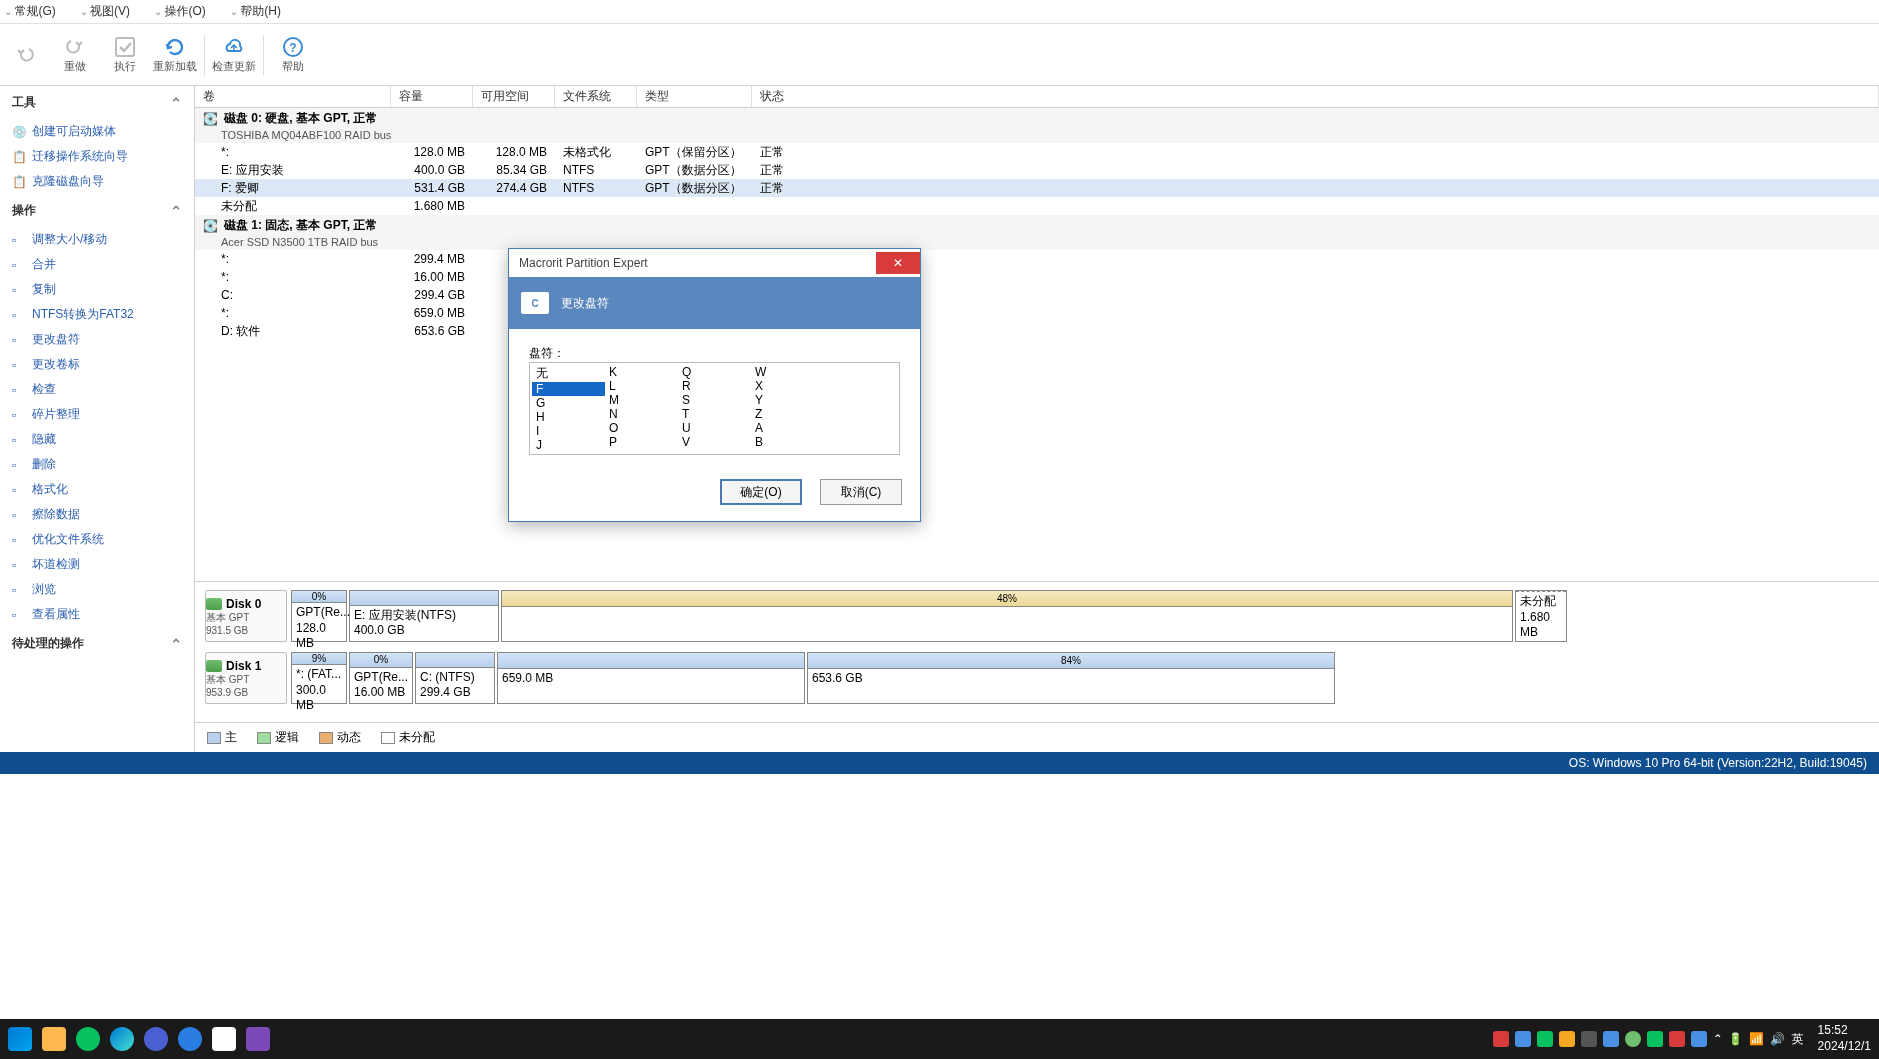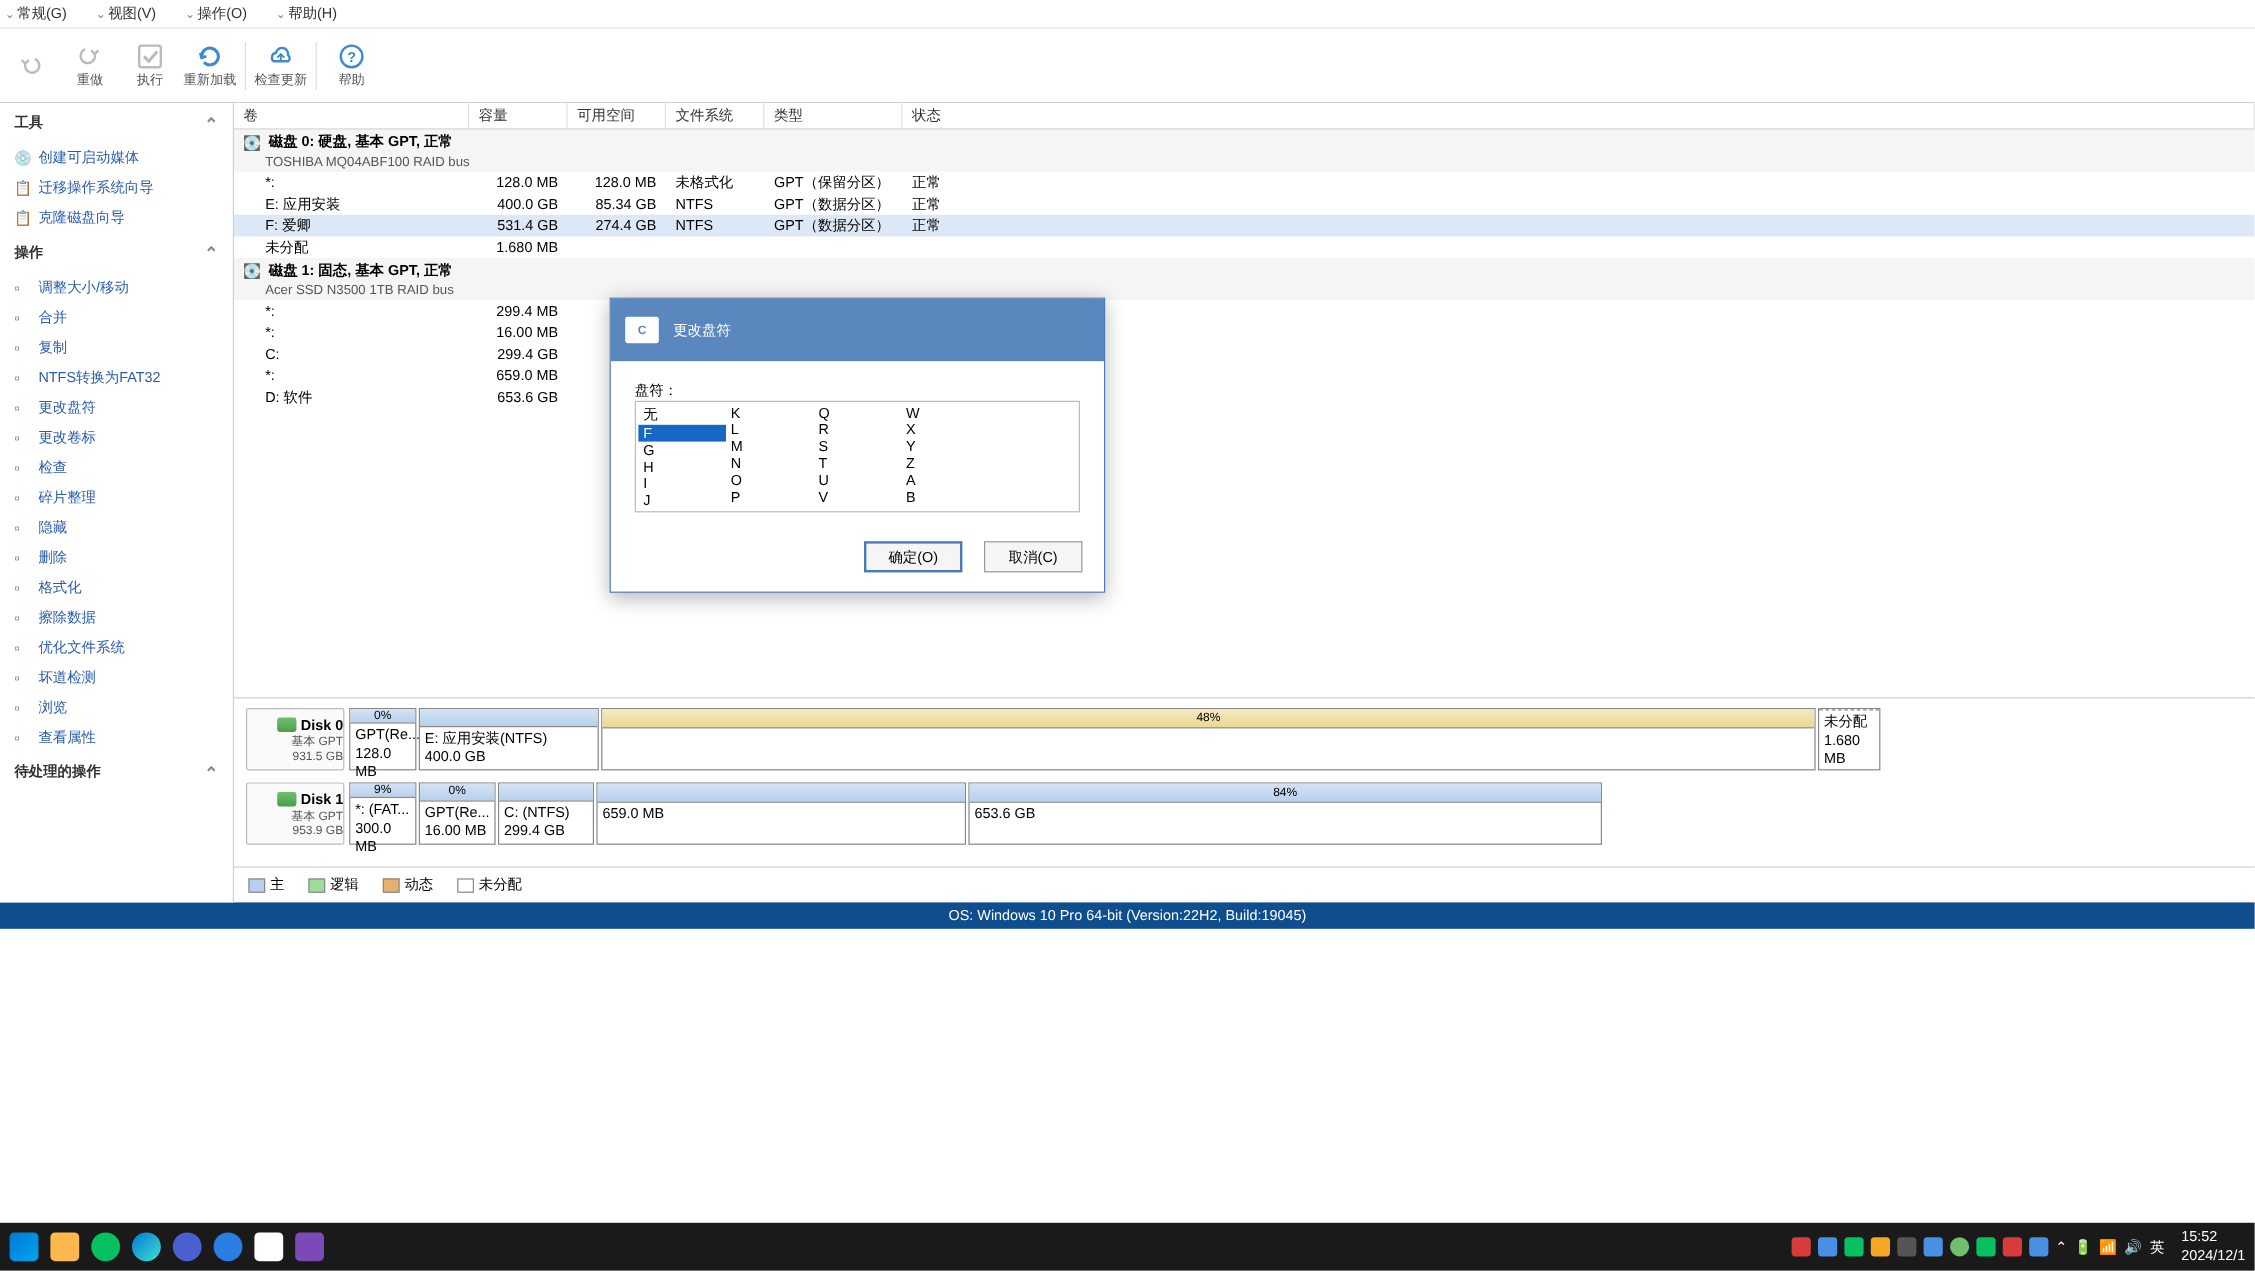--- a/index.html
+++ b/index.html
@@ -35,36 +35,36 @@
 .disk-hdr { display: flex; align-items: center; padding: 2px 8px; background: #f5f5f5; font-weight: bold; }
 .disk-sub { padding-left: 26px; color: #555; font-size: 11px; background: #f5f5f5; padding-bottom: 2px; }
 .trow { display: flex; height: 18px; align-items: center; }
 .trow.sel { background: #dce8f5; }
 .td { padding: 0 8px; overflow: hidden; white-space: nowrap; text-overflow: ellipsis; }
 .td.col-cap, .td.col-free { text-align: right; }
 
 
 .diskmap-area { padding: 8px 10px; border-top: 1px solid #d0d0d0; }
 .disk-row { display: flex; align-items: center; margin-bottom: 10px; }
-.disk-label { width: 82px; height: 52px; border: 1px solid #bbb; border-radius: 2px; margin-right: 4px; display: flex; flex-direction: column; align-items: flex-end; justify-content: center; background: #fafafa; }
+.disk-label { width: 82px; height: 52px; border: 1px solid #bbb; border-radius: 2px; margin-right: 4px; display: flex; flex-direction: column; align-items: flex-start; justify-content: center; background: #fafafa; }
 .disk-label .dname { font-weight: bold; display: flex; align-items: center; }
 .disk-label .dinfo { font-size: 10px; color: #555; }
 .disk-ico { width: 16px; height: 12px; background: linear-gradient(#6fbf6f,#4a9e4a); border-radius: 2px; margin-right: 4px; }
 .part-box { height: 52px; border: 1px solid #888; margin-right: 2px; display: flex; flex-direction: column; position: relative; background: #fff; }
 .part-bar { height: 16px; border-bottom: 1px solid #888; display: flex; align-items: center; justify-content: center; background: linear-gradient(#d4e3f5,#b8d0ed); font-size: 10px; }
 .part-bar.yellow { background: linear-gradient(#f5e9c2,#ebd894); }
 .part-info { padding: 2px 4px; font-size: 10px; line-height: 1.3; }
 
 
 .legend { display: flex; align-items: center; padding: 6px 12px; border-top: 1px solid #d0d0d0; }
 .leg-item { display: flex; align-items: center; margin-right: 20px; }
 .leg-sw { width: 14px; height: 12px; border: 1px solid #888; margin-right: 4px; }
 
 
-.statusbar { height: 22px; background: #0e4e8f; color: #fff; display: flex; align-items: center; justify-content: center; padding: 0 12px; }
+.statusbar { height: 22px; background: #0e4e8f; color: #fff; display: flex; align-items: center; justify-content: flex-end; padding: 0 12px; }
 
 
 .taskbar { position: absolute; bottom: 0; left: 0; right: 0; height: 40px; background: #1a1a1a; display: flex; align-items: center; justify-content: space-between; padding: 0 8px; }
 .tb-left { display: flex; align-items: center; gap: 10px; }
 .tb-right { display: flex; align-items: center; gap: 6px; color: #fff; font-size: 11px; }
 .tb-ico { width: 24px; height: 24px; border-radius: 4px; }
 .tb-clock { text-align: left; line-height: 1.3; margin-left: 8px; }
 
 
 .modal { position: absolute; left: 508px; top: 248px; width: 413px; background: #fff; border: 1px solid #4a7ab5; box-shadow: 0 4px 16px rgba(0,0,0,.3); }
@@ -441,20 +441,26 @@
         </div>
       </div>
   </div>
 </div>
 
 <div class="statusbar">
     <span>OS:  Windows 10 Pro 64-bit (Version:22H2, Build:19045)</span>
   </div>
 
 <div class="modal">
+  <div class="modal-title">
+    <span>Macrorit Partition Expert</span>
+    <div class="modal-close">
+        <span>✕</span>
+      </div>
+  </div>
   <div class="modal-hdr">
     <div class="modal-hdr-ico">C</div>
     <span>更改盘符</span>
   </div>
   <div class="modal-body">
     <div class="letter-grid">
       <div class="letter-label">盘符：</div>
       <div class="letter-cols" id="letter-cols">
           <div class="letter-col">
             <div class="letter-item">无</div>

